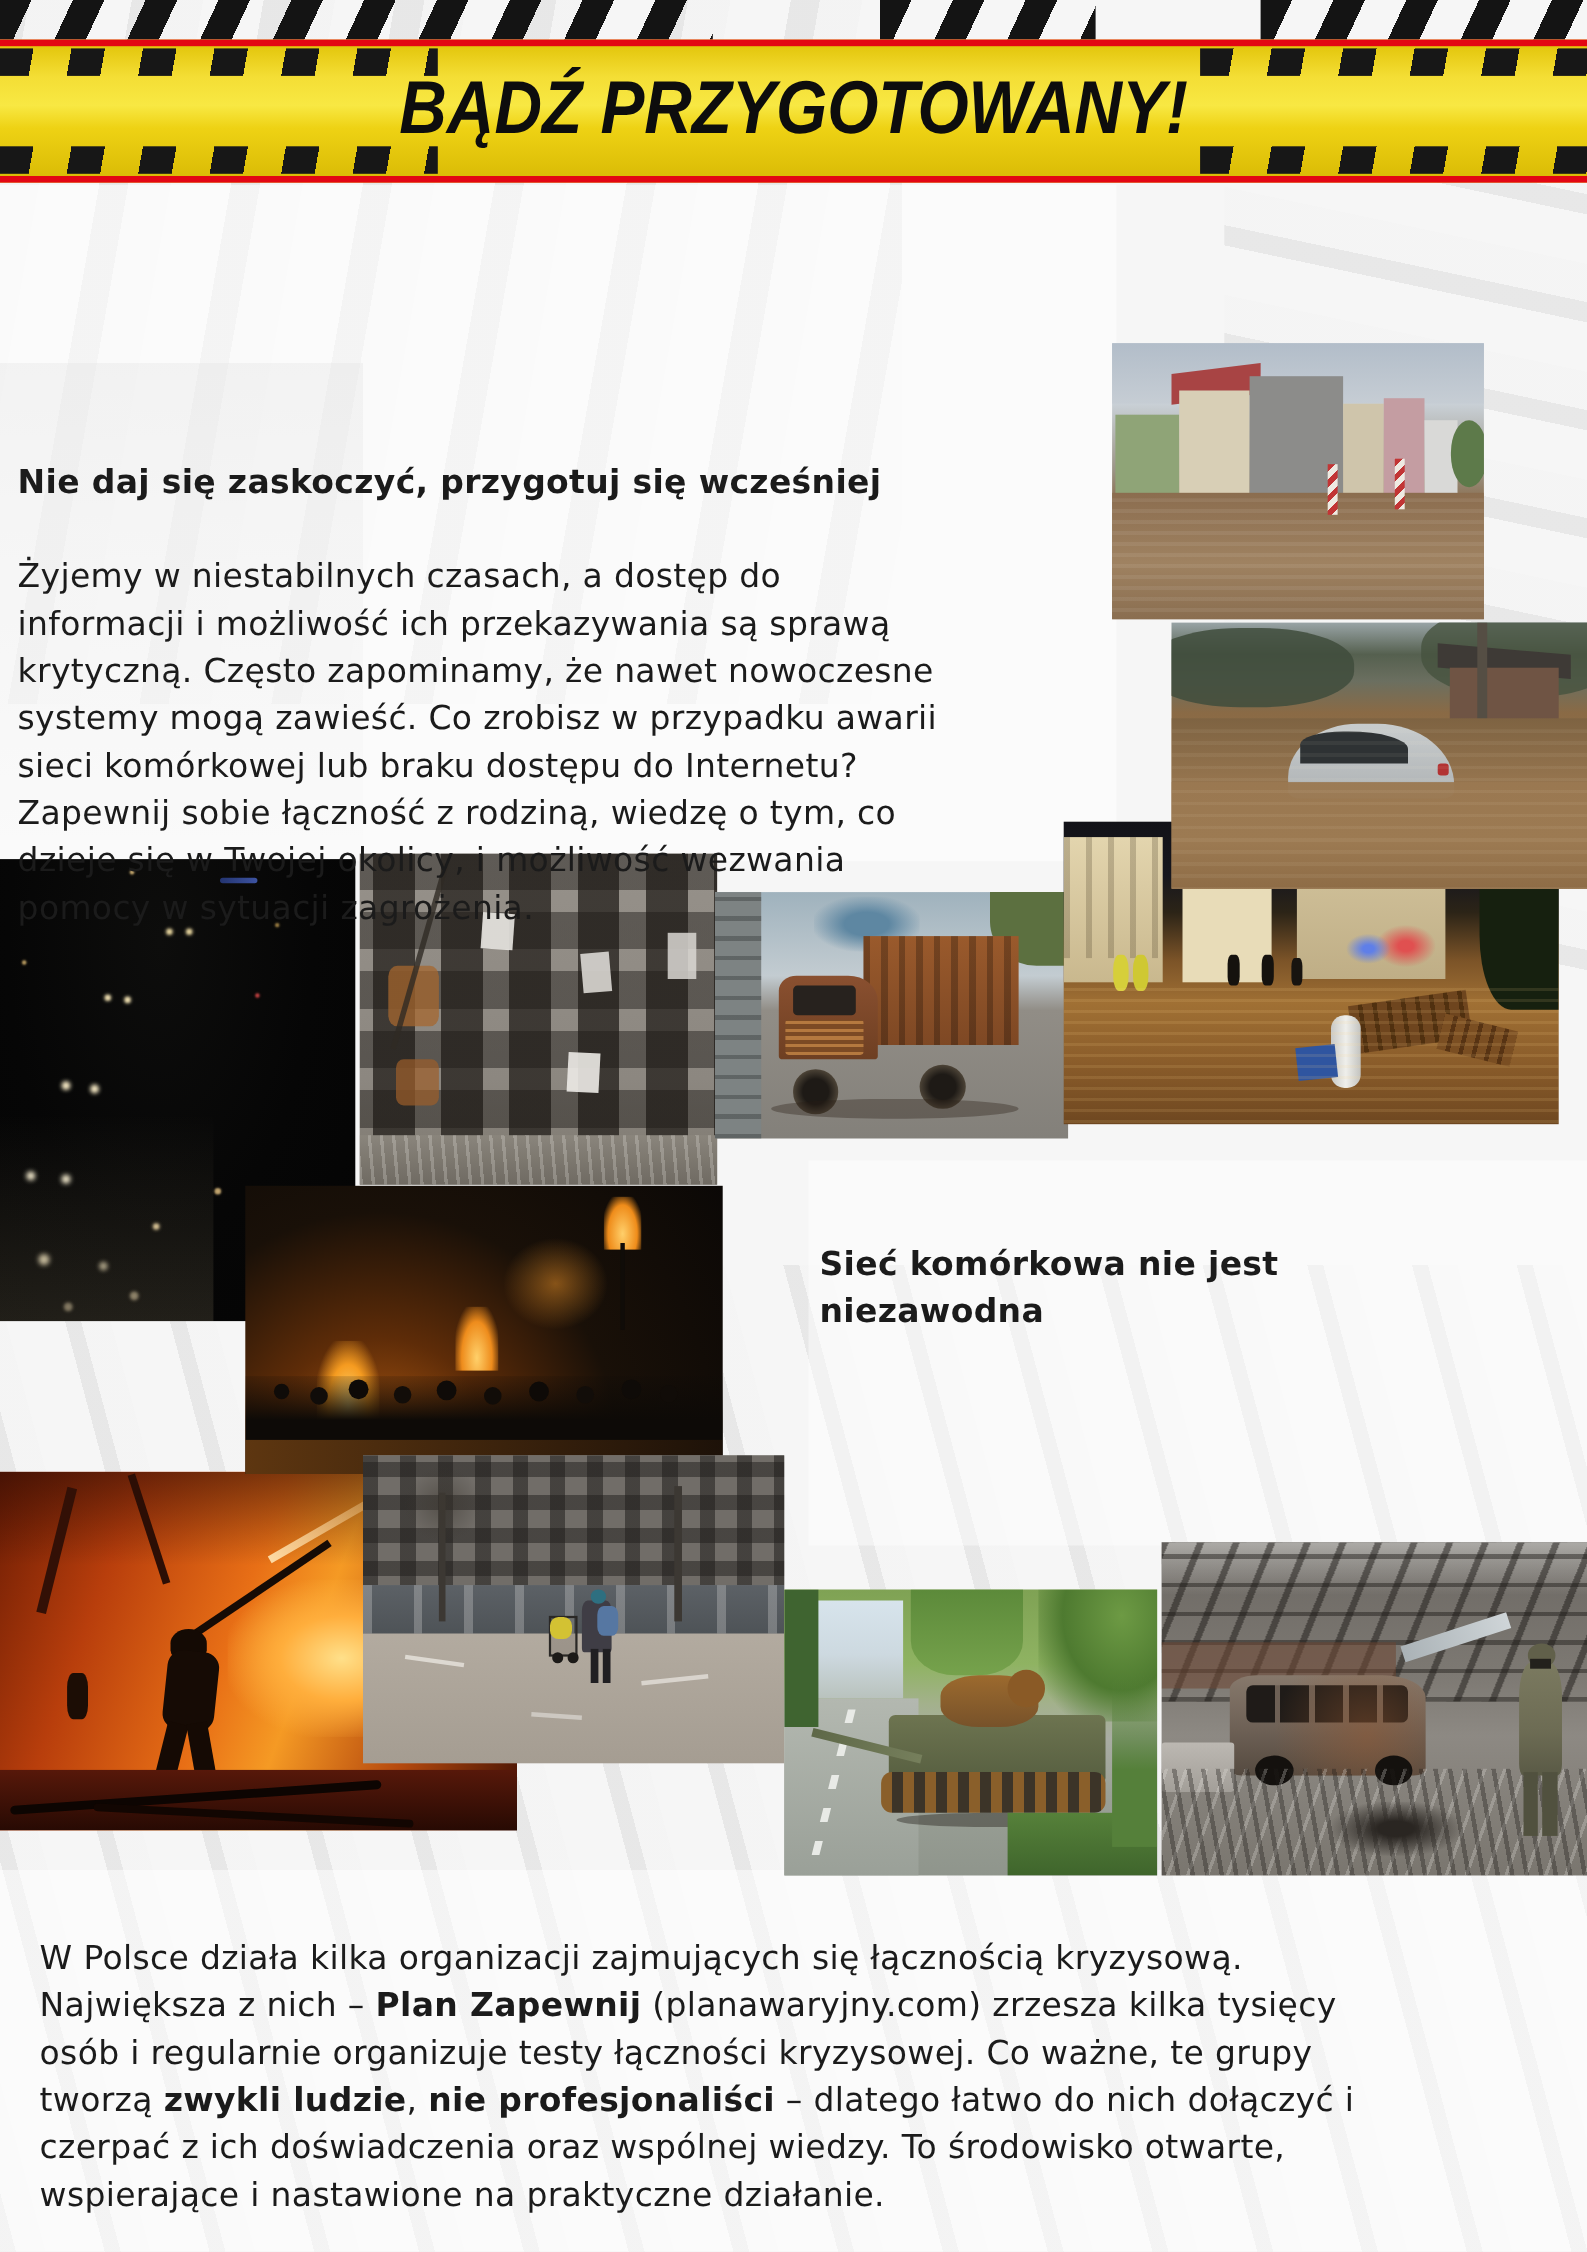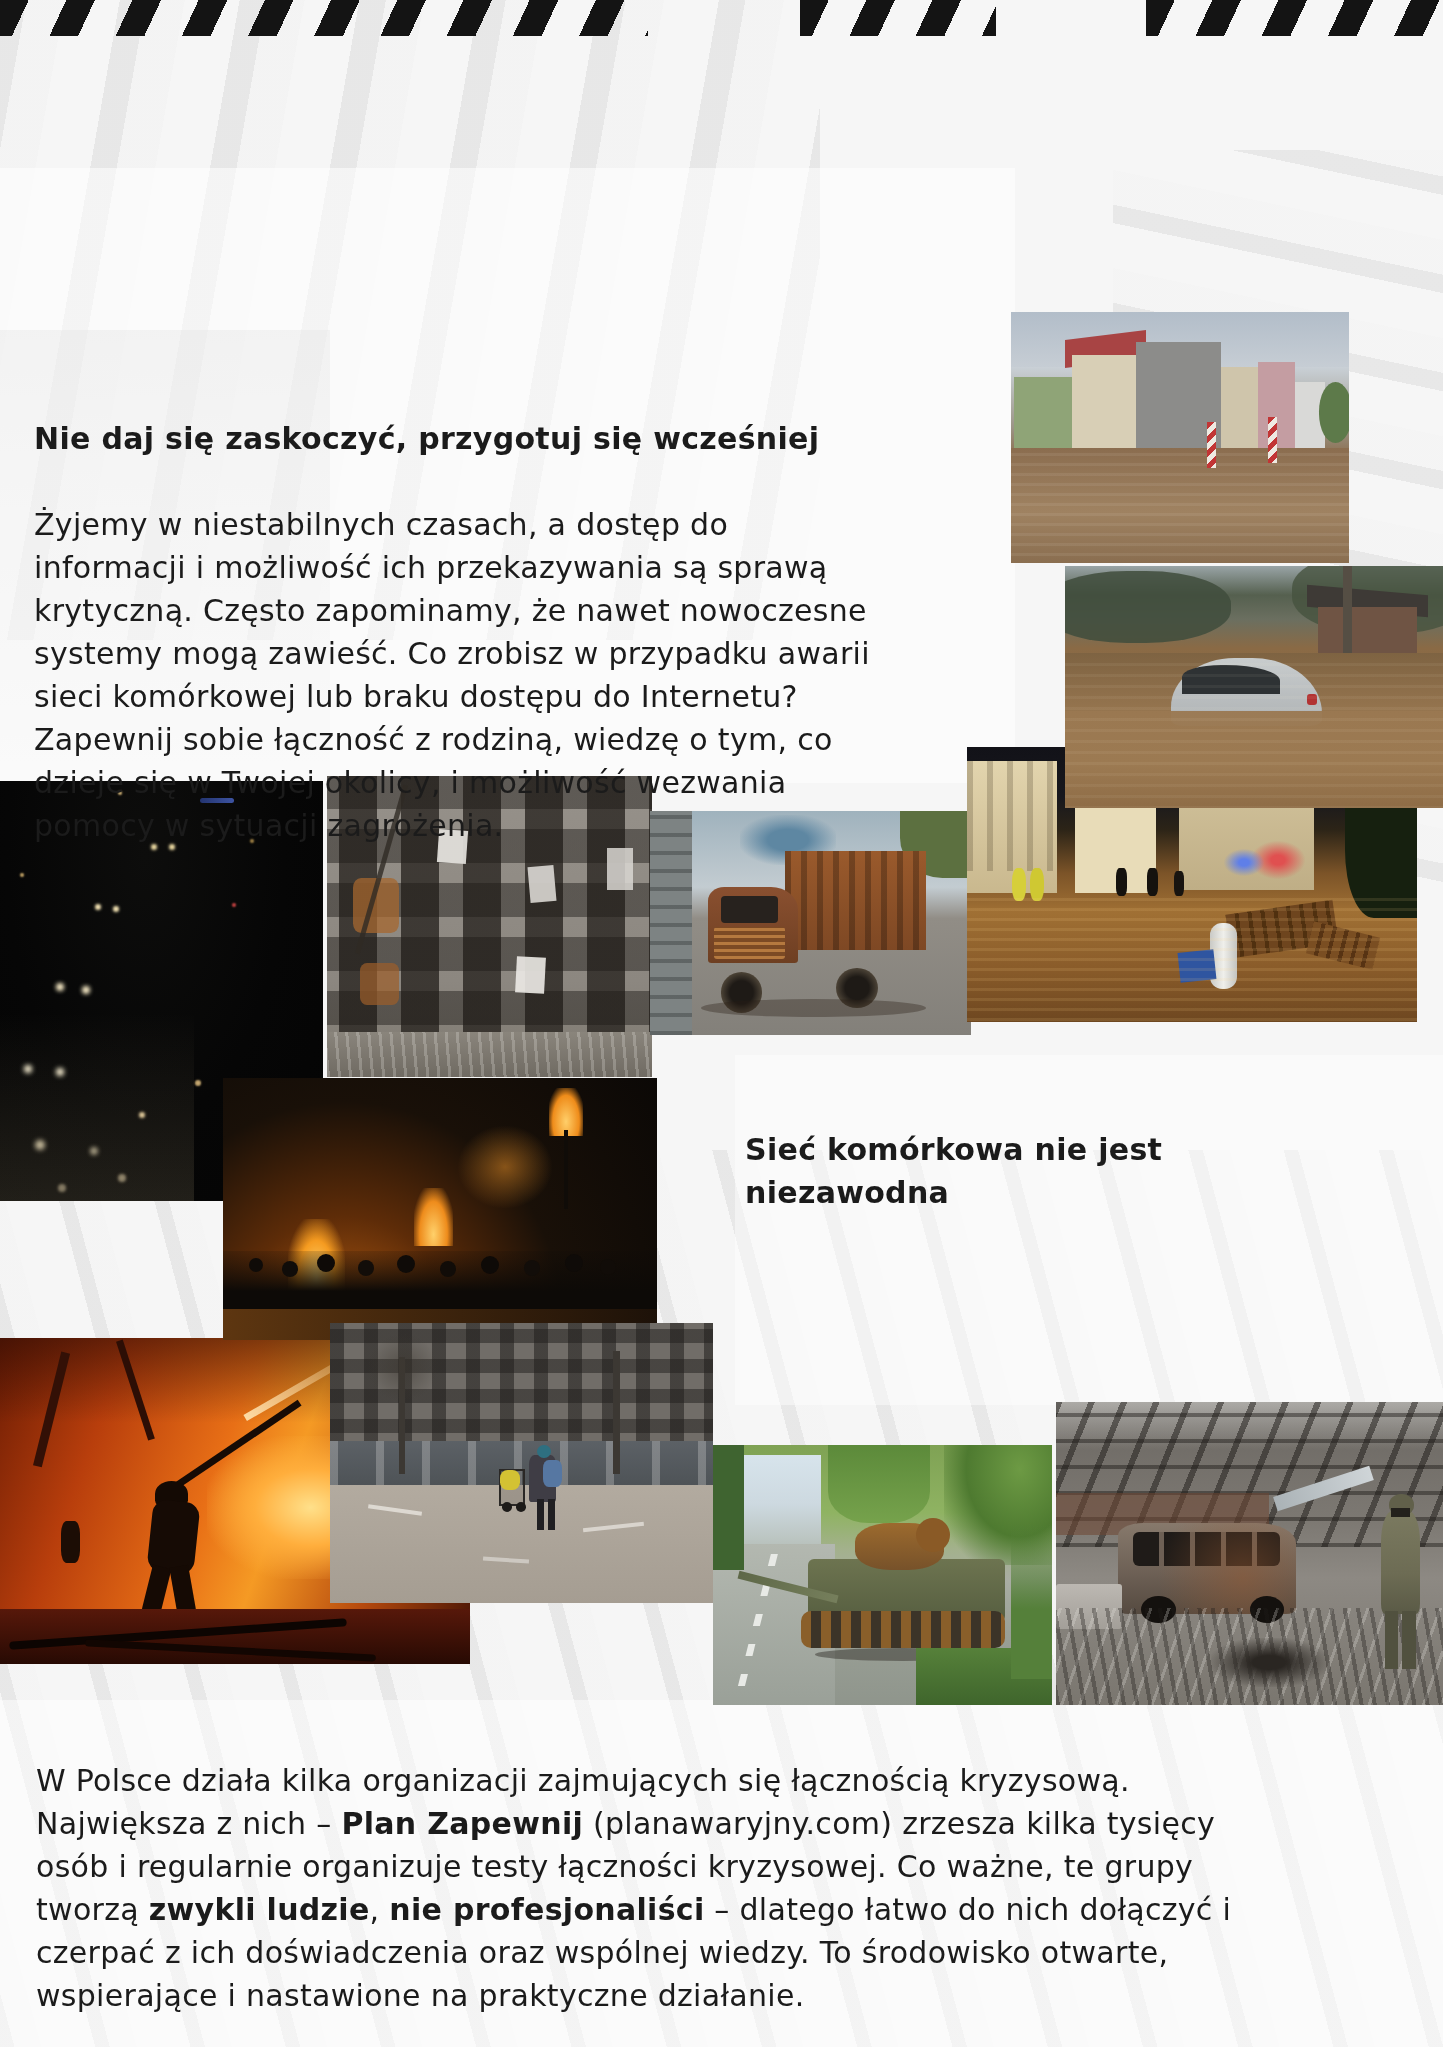--- a/index.html
+++ b/index.html
@@ -57,23 +57,32 @@
   <div class="bgtex bg3"></div>
   <div class="bgtex bg4"></div>
   <div class="bgtex veil1"></div>
   <div class="bgtex veil2"></div>
   <div class="bgtex veil3"></div>
 
   <div class="topfrag" style="left:0;width:648px;"></div>
   <div class="topfrag" style="left:800px;width:196px;"></div>
   <div class="topfrag" style="left:1146px;width:297px;"></div>
 
-
-
-  <section class="txt" style="left:34px;top:374px;width:1000px;">
+  <header class="banner">
+    <div class="redline top"></div>
+    <div class="stripeband tl"></div>
+    <div class="stripeband tr"></div>
+    <h1>BĄDŹ PRZYGOTOWANY!</h1>
+    <div class="stripeband bl"></div>
+    <div class="stripeband br"></div>
+    <div class="redline bottom"></div>
+  </header>
+
+
+  <section class="txt" style="left:16px;top:374px;width:1000px;">
     <h2>Nie daj się zaskoczyć, przygotuj się wcześniej</h2>
     <p>Żyjemy w niestabilnych czasach, a dostęp do
 informacji i możliwość ich przekazywania są sprawą
 krytyczną. Często zapominamy, że nawet nowoczesne
 systemy mogą zawieść. Co zrobisz w przypadku awarii
 sieci komórkowej lub braku dostępu do Internetu?
 Zapewnij sobie łączność z rodziną, wiedzę o tym, co
 dzieje się w Twojej okolicy, i możliwość wezwania
 pomocy w sytuacji zagrożenia.</p>
   </section>

